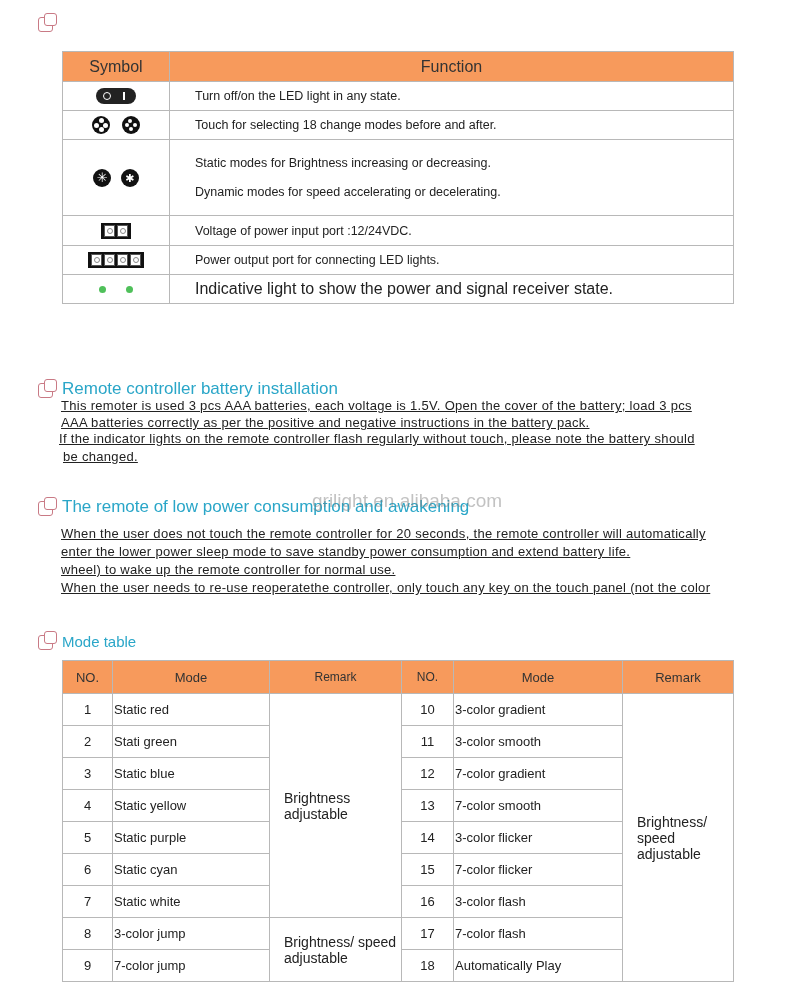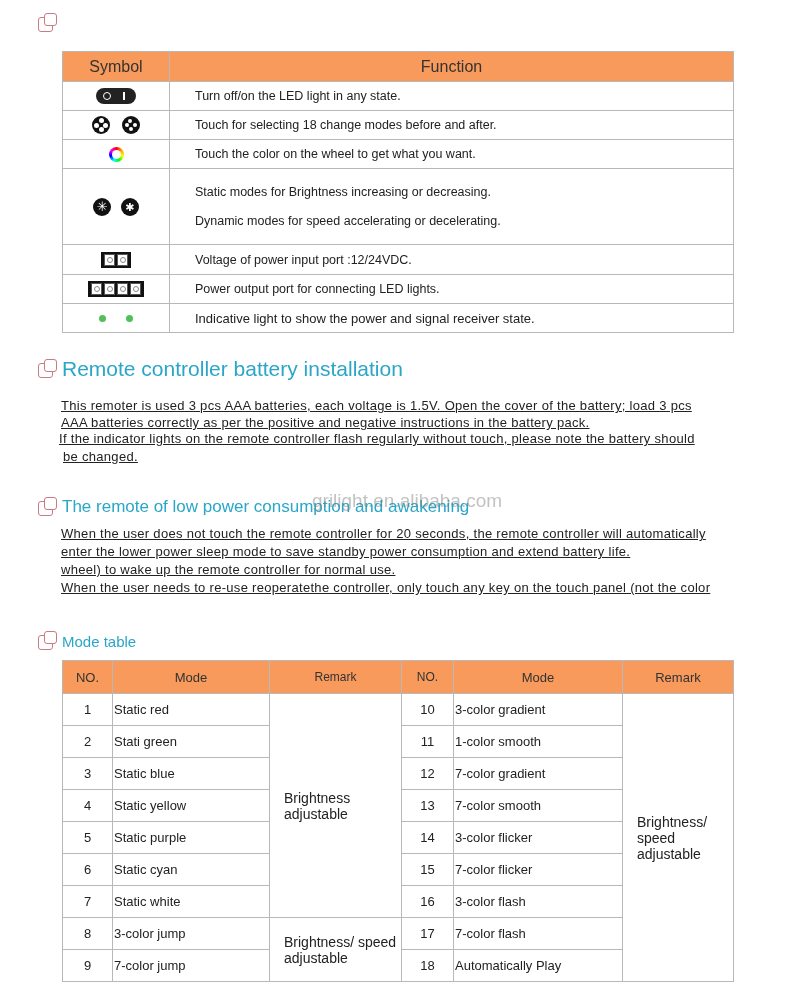--- a/index.html
+++ b/index.html
@@ -56,24 +56,20 @@
     <td class="sym"><span class="pill"><span class="o"></span><span class="l"></span></span></td>
     <td class="fn">Turn off/on the LED light in any state.</td>
   </tr>
   <tr style="height:29px">
     <td class="sym">
       <span class="dpad"><i style="left:6.5px;top:2px"></i><i style="left:2px;top:6.5px"></i><i style="left:11px;top:6.5px"></i><i style="left:6.5px;top:11px"></i></span>
       <span class="dpad"><i style="left:6.5px;top:3px;width:4px;height:4px"></i><i style="left:3px;top:7px;width:4px;height:4px"></i><i style="left:11px;top:7px;width:4px;height:4px"></i><i style="left:7px;top:11px;width:4px;height:4px"></i></span>
     </td>
     <td class="fn">Touch for selecting 18 change modes before and after.</td>
   </tr>
-  <tr style="height:29px">
-    <td class="sym"><span class="wheel"></span></td>
-    <td class="fn">Touch the color on the wheel to get what you want.</td>
-  </tr>
   <tr style="height:76px">
     <td class="sym">
       <span class="star">✳</span>
       <span class="star" style="font-size:11px">✱</span>
     </td>
     <td class="fn" style="line-height:29px">
       <div>Static modes for Brightness increasing or decreasing.</div>
       <div>Dynamic modes for speed accelerating or decelerating.</div>
     </td>
   </tr>
@@ -88,26 +84,26 @@
     <td class="sym"><span class="term">
             <i></i>
             <i></i>
             <i></i>
             <i></i>
           </span></td>
     <td class="fn">Power output port for connecting LED lights.</td>
   </tr>
   <tr style="height:29px">
     <td class="sym"><span><span class="led"></span><span class="led"></span></span></td>
-    <td class="fn" style="font-size:13px">Indicative light to show the power and signal receiver state.</td>
+    <td class="fn" style="font-size:16px">Indicative light to show the power and signal receiver state.</td>
   </tr>
 </tbody>
   </table>
 
-<div class="sec-title" style="top:357px;font-size:21px;">
+<div class="sec-title" style="top:379px;font-size:17px;">
   <span class="sec-icon">
       <span class="b1"></span>
       <span class="b2"></span>
     </span>
   <span>Remote controller battery installation</span>
 </div>
 <div class="para" style="top:397px">
   <div>This remoter is used 3 pcs AAA batteries, each voltage is 1.5V. Open the cover of the battery; load 3 pcs</div>
   <div style="line-height:15px">AAA batteries correctly as per the positive and negative instructions in the battery pack.</div>
   <div style="margin-left:-2px">If the indicator lights on the remote controller flash regularly without touch, please note the battery should</div>
@@ -152,21 +148,21 @@
     <td class="md">Static red</td>
     <td class="rm" rowspan="7">Brightness adjustable</td>
     <td class="no">10</td>
     <td class="md">3-color gradient</td>
     <td class="rm" rowspan="9">Brightness/ speed adjustable</td>
   </tr>
   <tr>
     <td class="no">2</td>
     <td class="md">Stati green</td>
     <td class="no">11</td>
-    <td class="md">1-color smooth</td>
+    <td class="md">3-color smooth</td>
   </tr>
   <tr>
     <td class="no">3</td>
     <td class="md">Static blue</td>
     <td class="no">12</td>
     <td class="md">7-color gradient</td>
   </tr>
   <tr>
     <td class="no">4</td>
     <td class="md">Static yellow</td>

